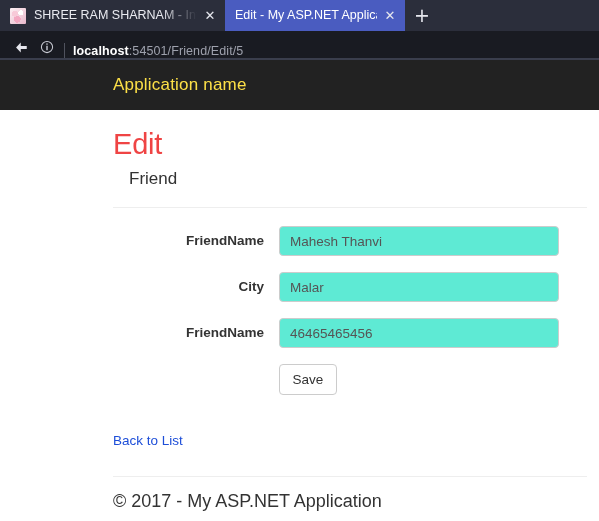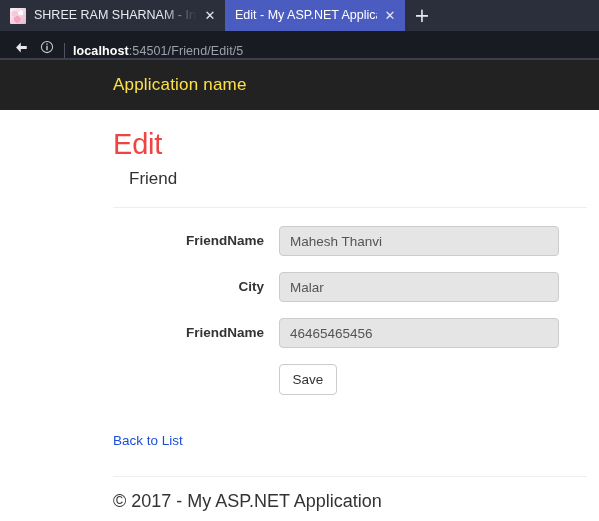--- a/index.html
+++ b/index.html
@@ -221,21 +221,21 @@
   .form-control {
     width: 280px;
     height: 30px;
     box-sizing: border-box;
     border: 1px solid #cccccc;
     border-radius: 4px;
     padding: 0 10px;
     font-size: 13.5px;
     color: #555555;
     font-family: "Liberation Sans", sans-serif;
-    background: #e5e5e5;
+    background: #5eead4;
     outline: none;
   }
 
   .btn-row {
     display: flex;
     margin-bottom: 36px;
   }
   .btn-offset {
     width: 166px;
     flex: none;

